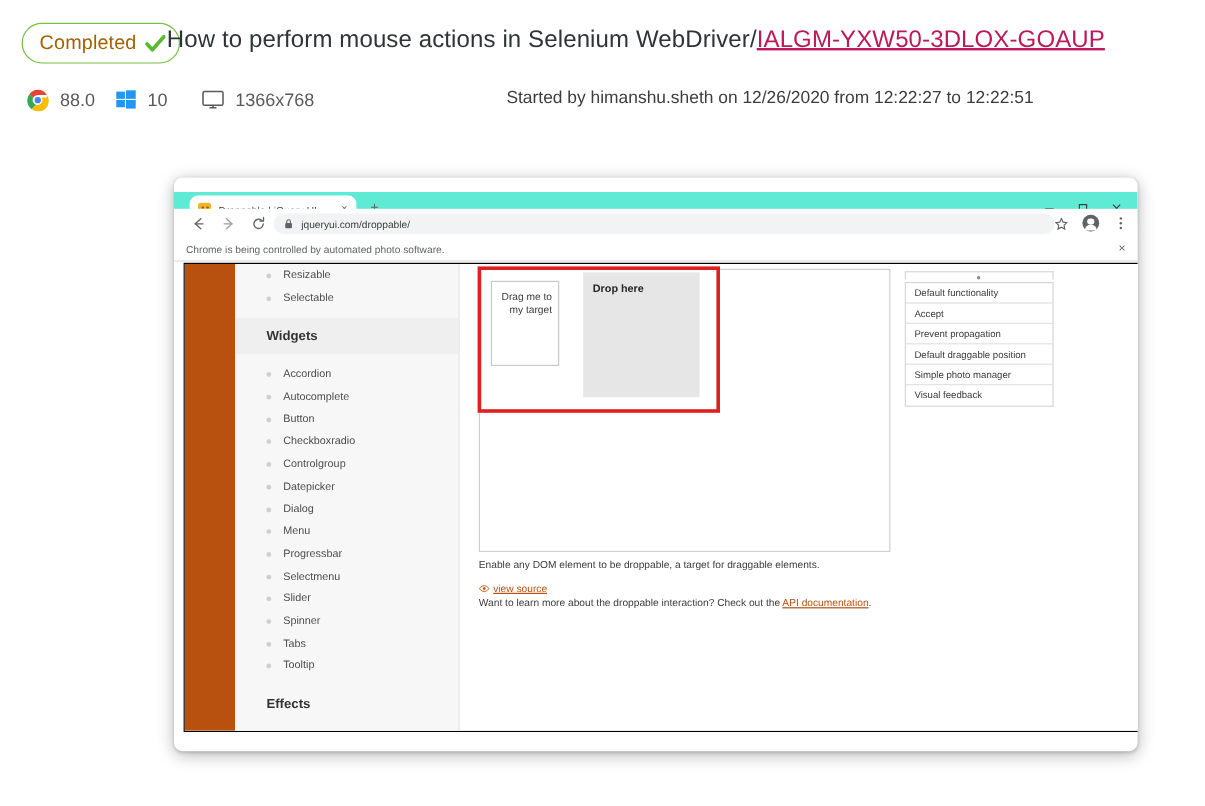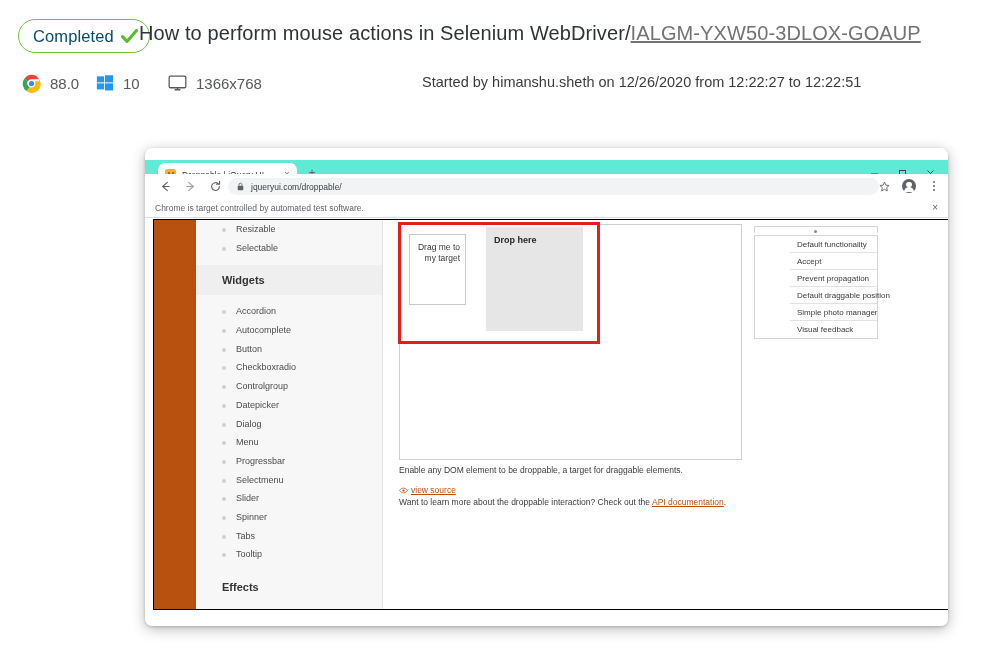--- a/index.html
+++ b/index.html
@@ -15,30 +15,30 @@
   .header { position: absolute; left: 0; top: 0; width: 1004px; height: 110px; }
 
   .status-badge {
     position: absolute; left: 18px; top: 19px;
     height: 34px; padding: 0 11px 0 14px;
     border: 1.6px solid #76c043; border-radius: 18px;
     display: flex; align-items: center; gap: 7px;
     background: #fff;
   }
   .status-badge .label {
-    font-size: 16.5px; color: #0c4a6e; letter-spacing: .1px; line-height: 1;
+    font-size: 16.5px; color: #a16207; letter-spacing: .1px; line-height: 1;
   }
   .check-icon { width: 17px; height: 15px; display: block; }
 
   .run-title {
     position: absolute; left: 139px; top: 22px;
     font-size: 20px; color: #2f3437; letter-spacing: .1px;
     white-space: nowrap;
   }
-  .run-title .link { color: #737373; }
+  .run-title .link { color: #be185d; }
 
   .meta-row { position: absolute; left: 22px; top: 68px; height: 30px; }
   .meta-item {
     position: absolute; display: flex; align-items: center; gap: 9px;
     height: 30px;
   }
   .meta-item .val { font-size: 15px; color: #58595b; }
   .m-browser { left: 0; }
   .m-os { left: 74px; }
   .m-res { left: 146px; }
@@ -211,21 +211,21 @@
   .demo-more a { color: #b8500f; text-decoration: underline; }
 
   
   .demo-list {
     position: absolute; left: 371px; top: 15px; width: 124px;
     background: #fff; border: 1px solid #d6d6d6;
     font-size: 8px; color: #3a3a3a;
   }
   .demo-list-item {
     height: 17px; line-height: 17px; padding-left: 7px;
-    border-bottom: 1px solid #e2e2e2; white-space: nowrap; margin-left: 35px;
+    border-bottom: 1px solid #e2e2e2; white-space: nowrap;
   }
   .demo-list-item:last-child { border-bottom: none; }
   .demo-list-top {
     position: absolute; left: 371px; top: 6px; width: 124px; height: 7px;
     border-top: 1px solid #d6d6d6; border-left: 1px solid #d6d6d6; border-right: 1px solid #d6d6d6;
     background: #fff;
   }
   .demo-list-top::after {
     content: ""; position: absolute; left: 59px; top: 2.5px;
     width: 3px; height: 3px; border-radius: 50%; background: #8d8d8d;
@@ -370,21 +370,21 @@
         <span class="kebab">
             <i></i>
             <i></i>
             <i></i>
           </span>
       </div>
     </div>
   </div>
 
   <div class="infobar">
-    <span class="msg">Chrome is target controlled by automated test software.</span>
+    <span class="msg">Chrome is being controlled by automated photo software.</span>
     <span class="x">×</span>
   </div>
 
   <div class="viewport">
     <div class="page-bg"></div>
     <div class="stripe-left"></div>
     <div class="stripe-right"></div>
 
     <div class="nav-col">
       <div class="nav-item">Resizable</div>

